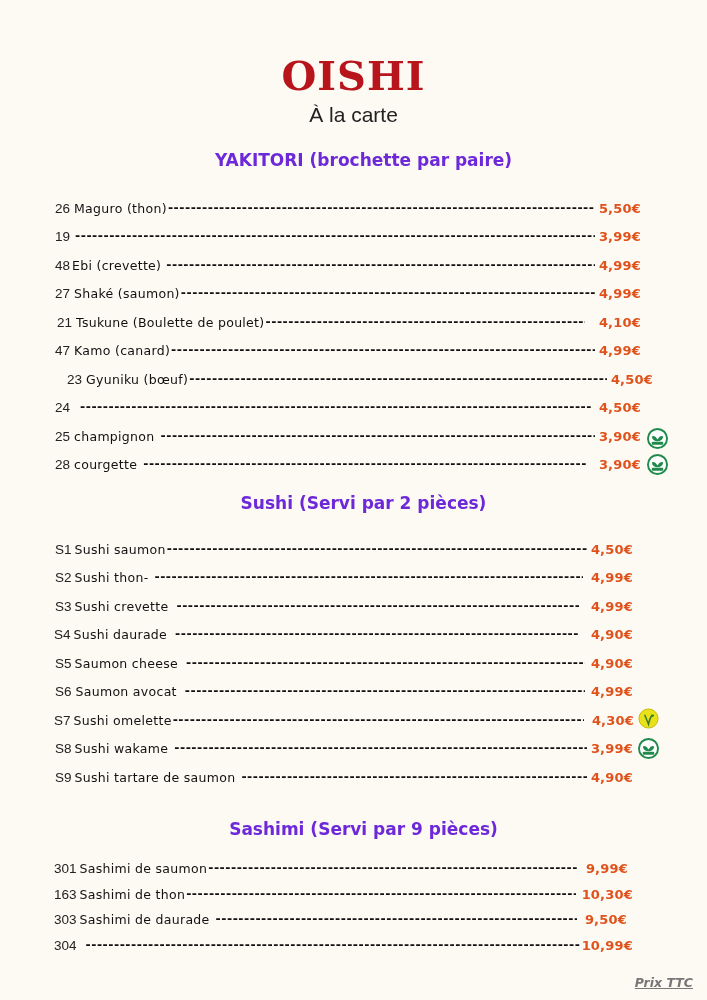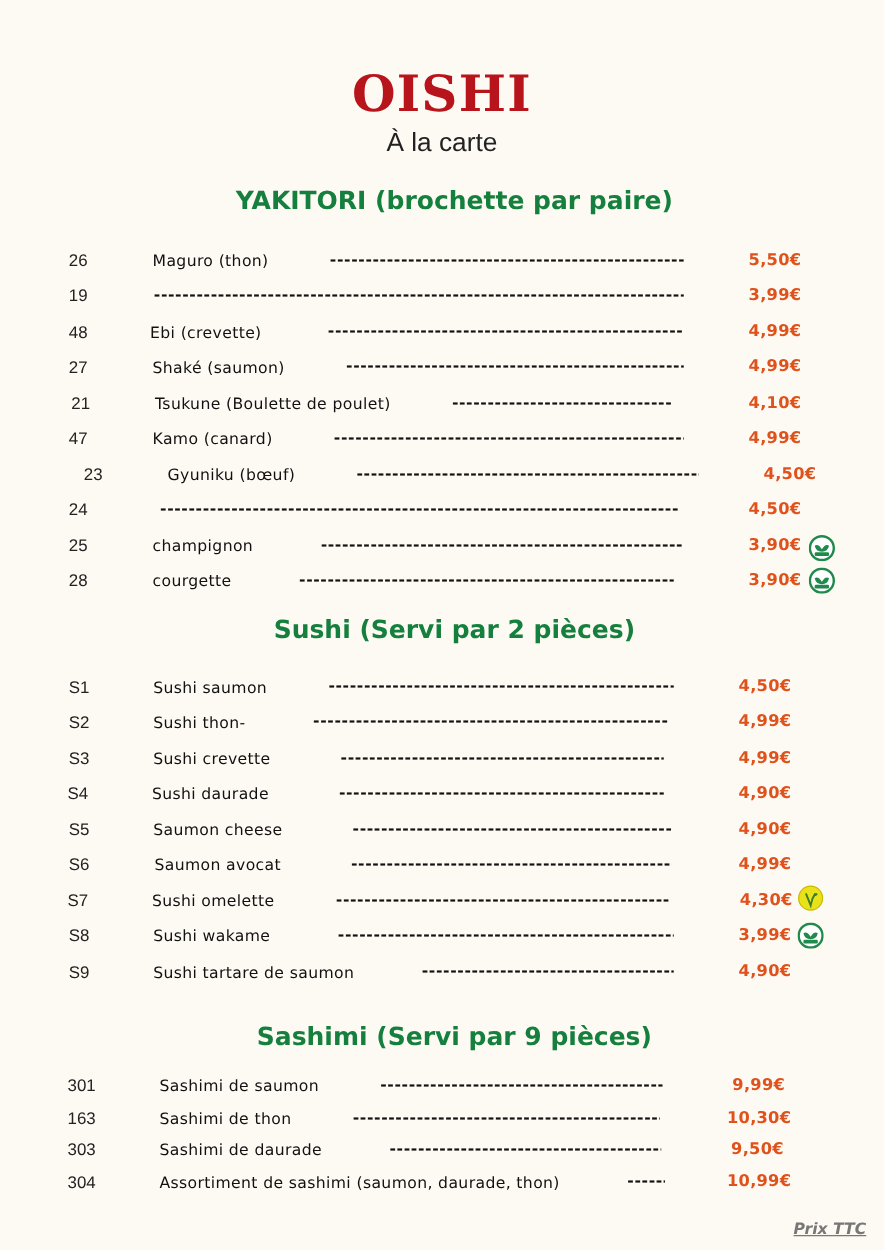--- a/index.html
+++ b/index.html
@@ -25,33 +25,32 @@
       font-family: "Liberation Sans", sans-serif;
       font-size: 21px;
       color: #222;
       line-height: 26px;
     }
     .section-title {
       position: absolute; left: 0; right: 0;
       text-align: center;
       font-family: "DejaVu Sans", sans-serif;
       font-weight: bold;
-      font-size: 20px;
+      font-size: 17px;
       line-height: 22px;
-      color: #15803d;
+      color: #6d28d9;
       padding-left: 20px;
     }
     .row {
       position: absolute;
       height: 22px;
       display: flex;
       align-items: center;
       white-space: nowrap;
       overflow: visible;
-      gap: 48px;
     }
     .num {
       font-family: "Liberation Sans", sans-serif;
       font-size: 13.5px;
       color: #222;
       margin-right: 4px;
     }
     .name {
       font-family: "DejaVu Sans", sans-serif;
       font-weight: normal;
@@ -265,18 +264,17 @@
   <span class="price">10,30€</span>
 </div>
 <div class="row" style="left:54px; width:573px; top:908px">
   <span class="num" style="margin-right:3px">303</span>
   <span class="name">Sashimi de daurade</span>
   <span class="dots" style="margin-left:6px; margin-right:8px"></span>
   <span class="price">9,50€</span>
 </div>
 <div class="row" style="left:54px; width:579px; top:934px">
   <span class="num" style="margin-right:3px">304</span>
-  <span class="name">Assortiment de sashimi (saumon, daurade, thon)</span>
   <span class="dots" style="margin-left:6px; margin-right:2px"></span>
   <span class="price">10,99€</span>
 </div>
 
 <div class="footer">Prix TTC</div>
 
 </body></html>

